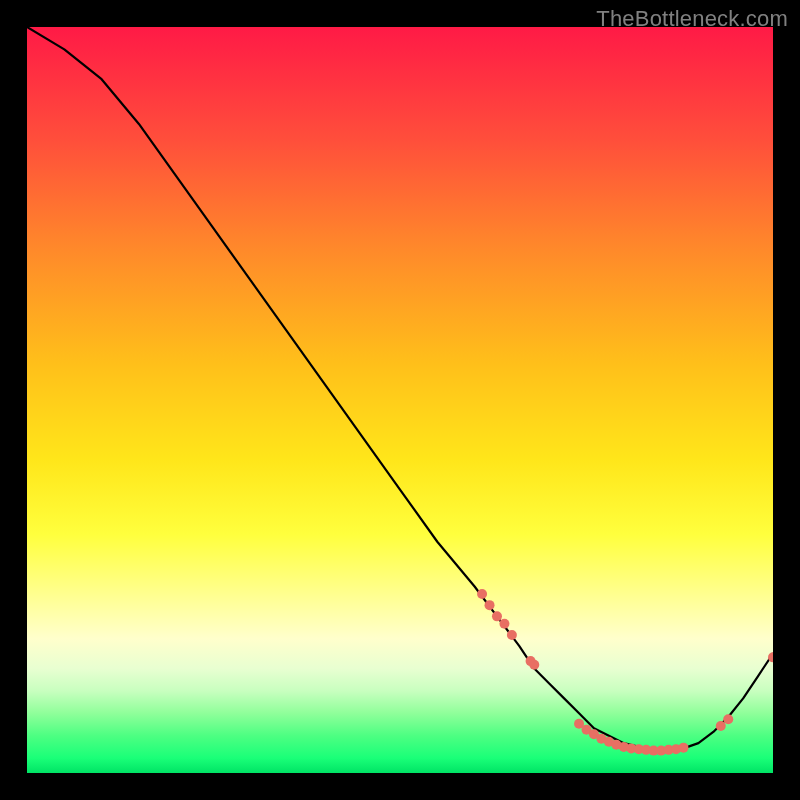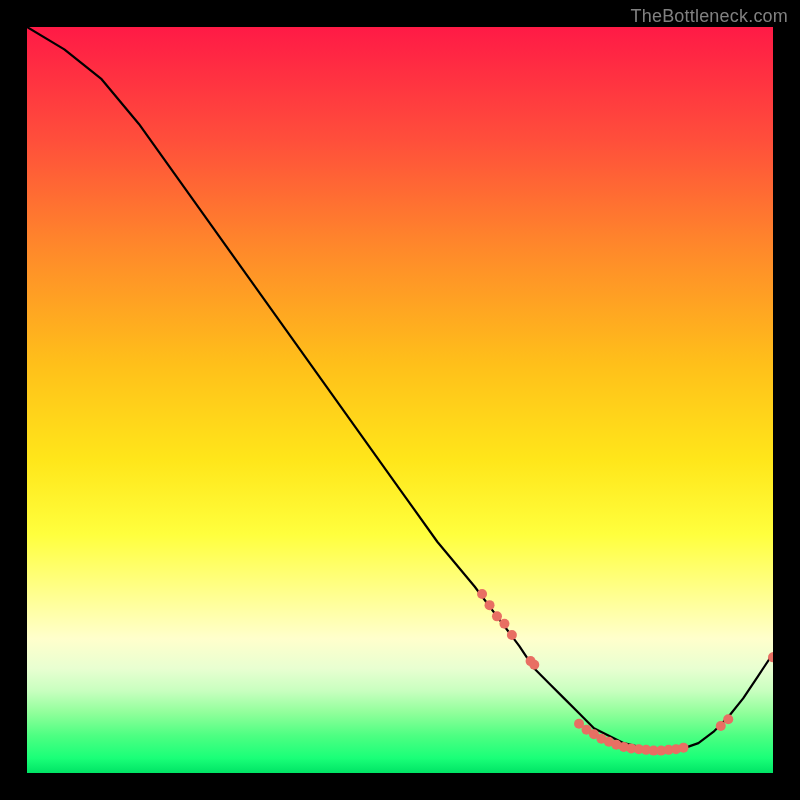--- a/index.html
+++ b/index.html
@@ -15,21 +15,21 @@
     position: relative;
     width: 800px;
     height: 800px;
     background: #000;
   }
   .watermark {
     position: absolute;
     top: 6px;
     right: 12px;
     color: #808080;
-    font-size: 18px;
+    font-size: 22px;
     letter-spacing: 0.2px;
     z-index: 5;
   }
   .plot {
     position: absolute;
     left: 27px;
     top: 27px;
     width: 746px;
     height: 746px;
     background: linear-gradient(

